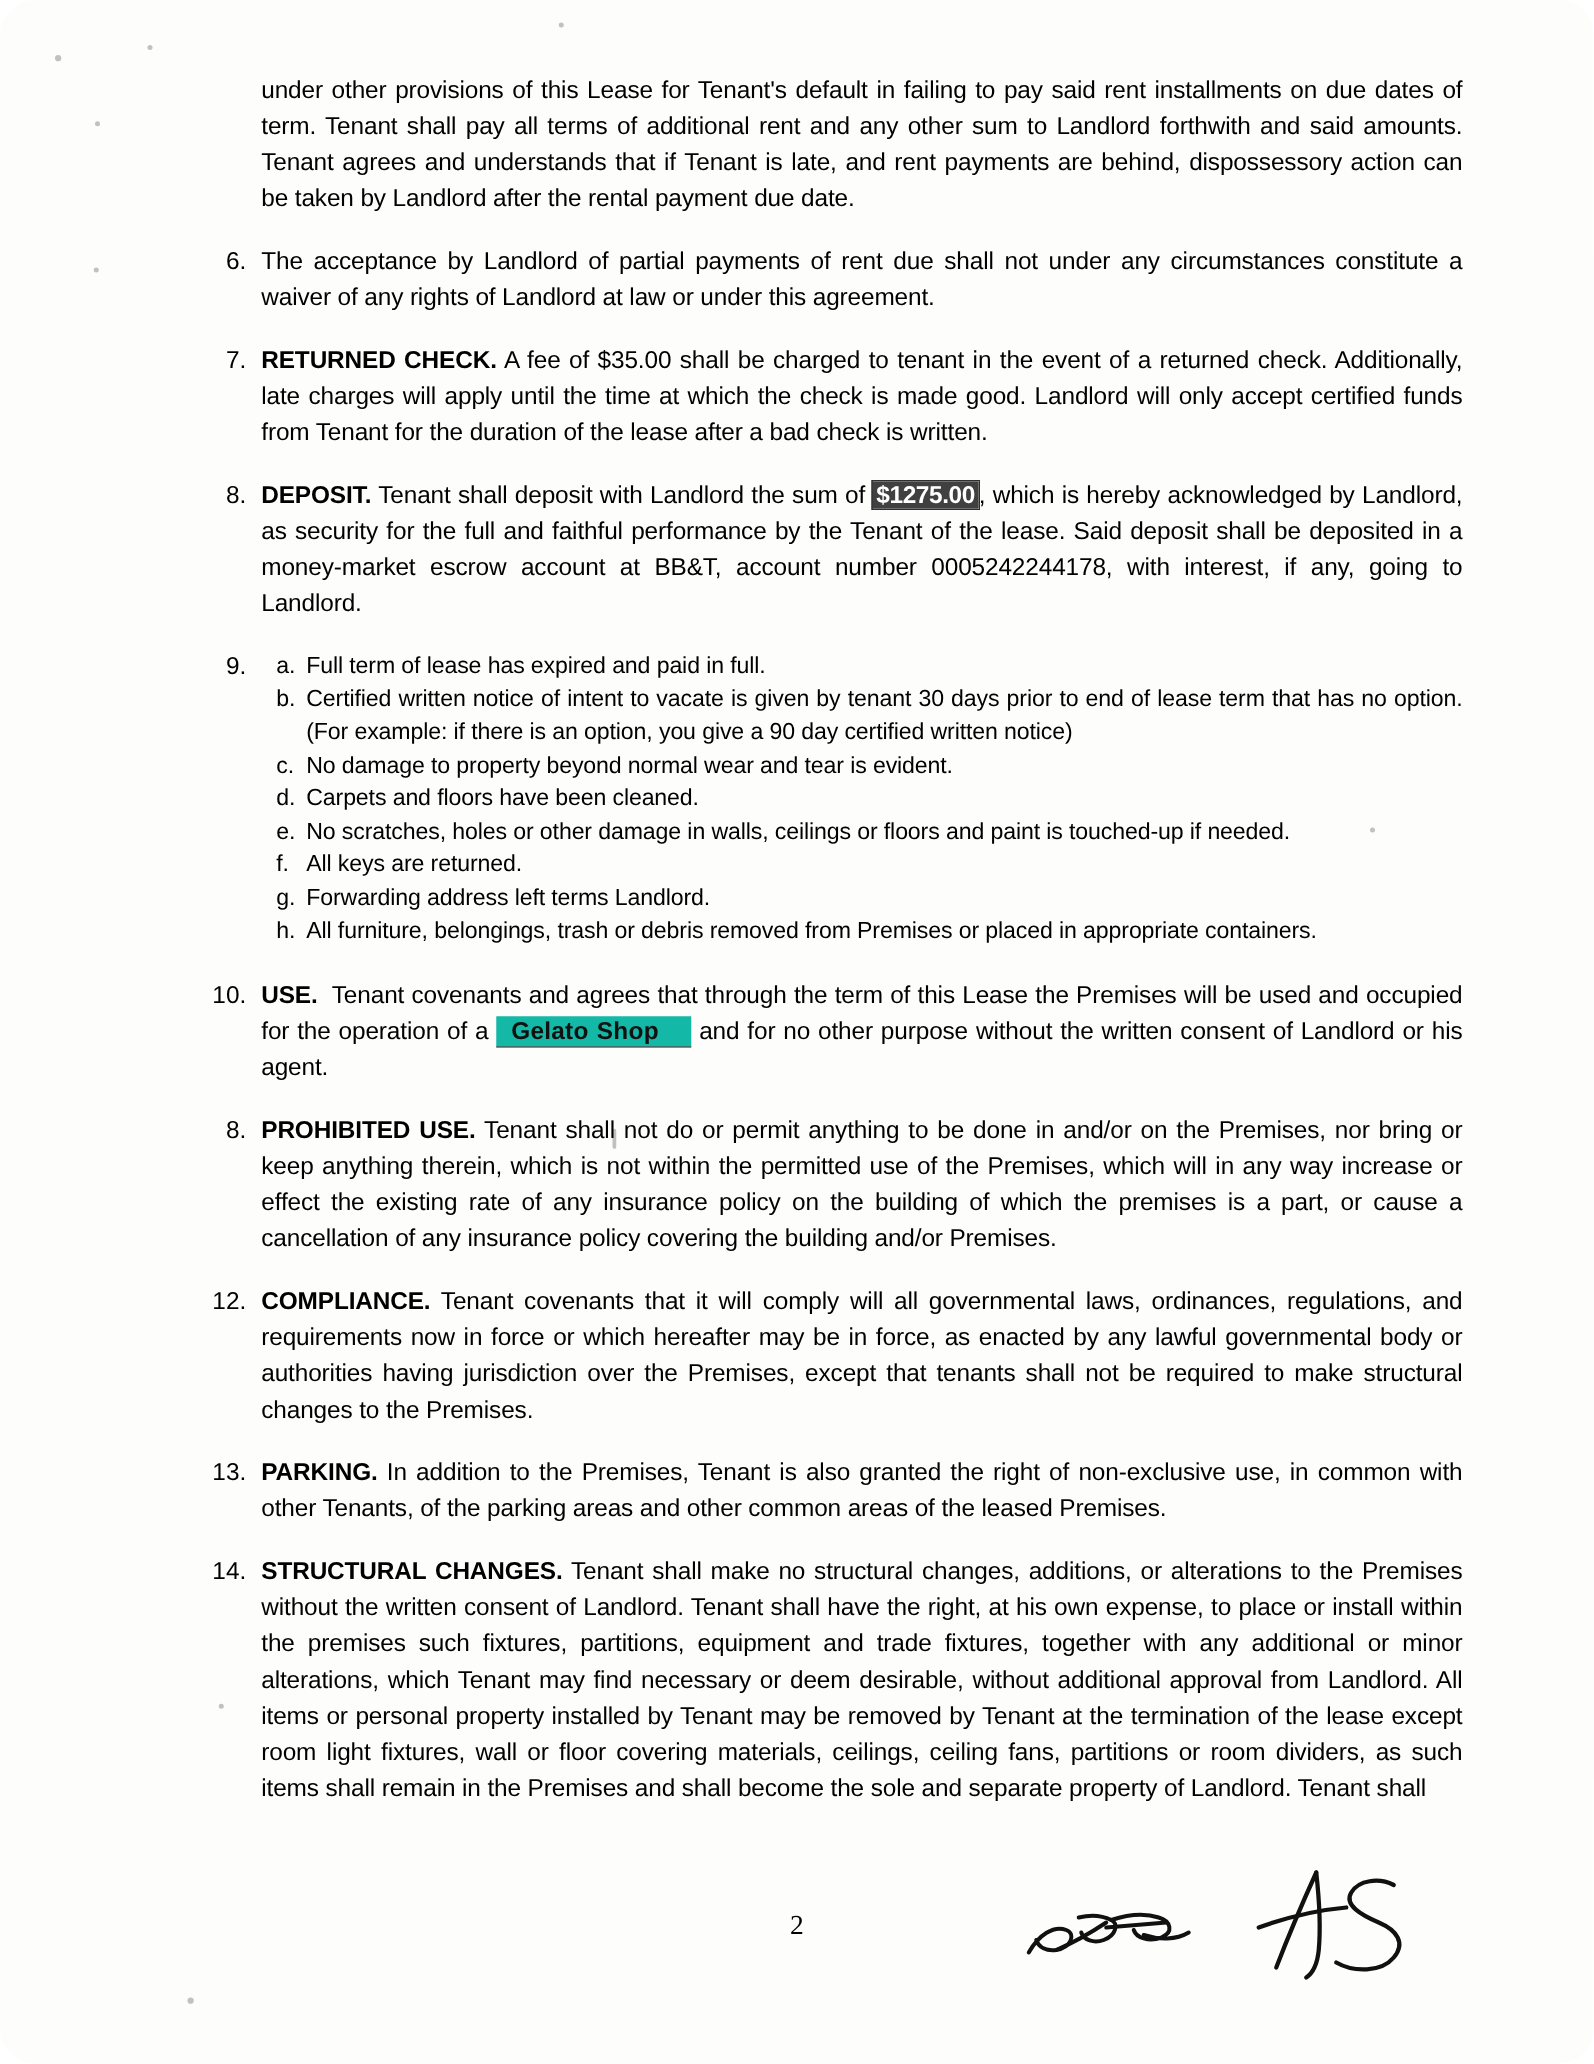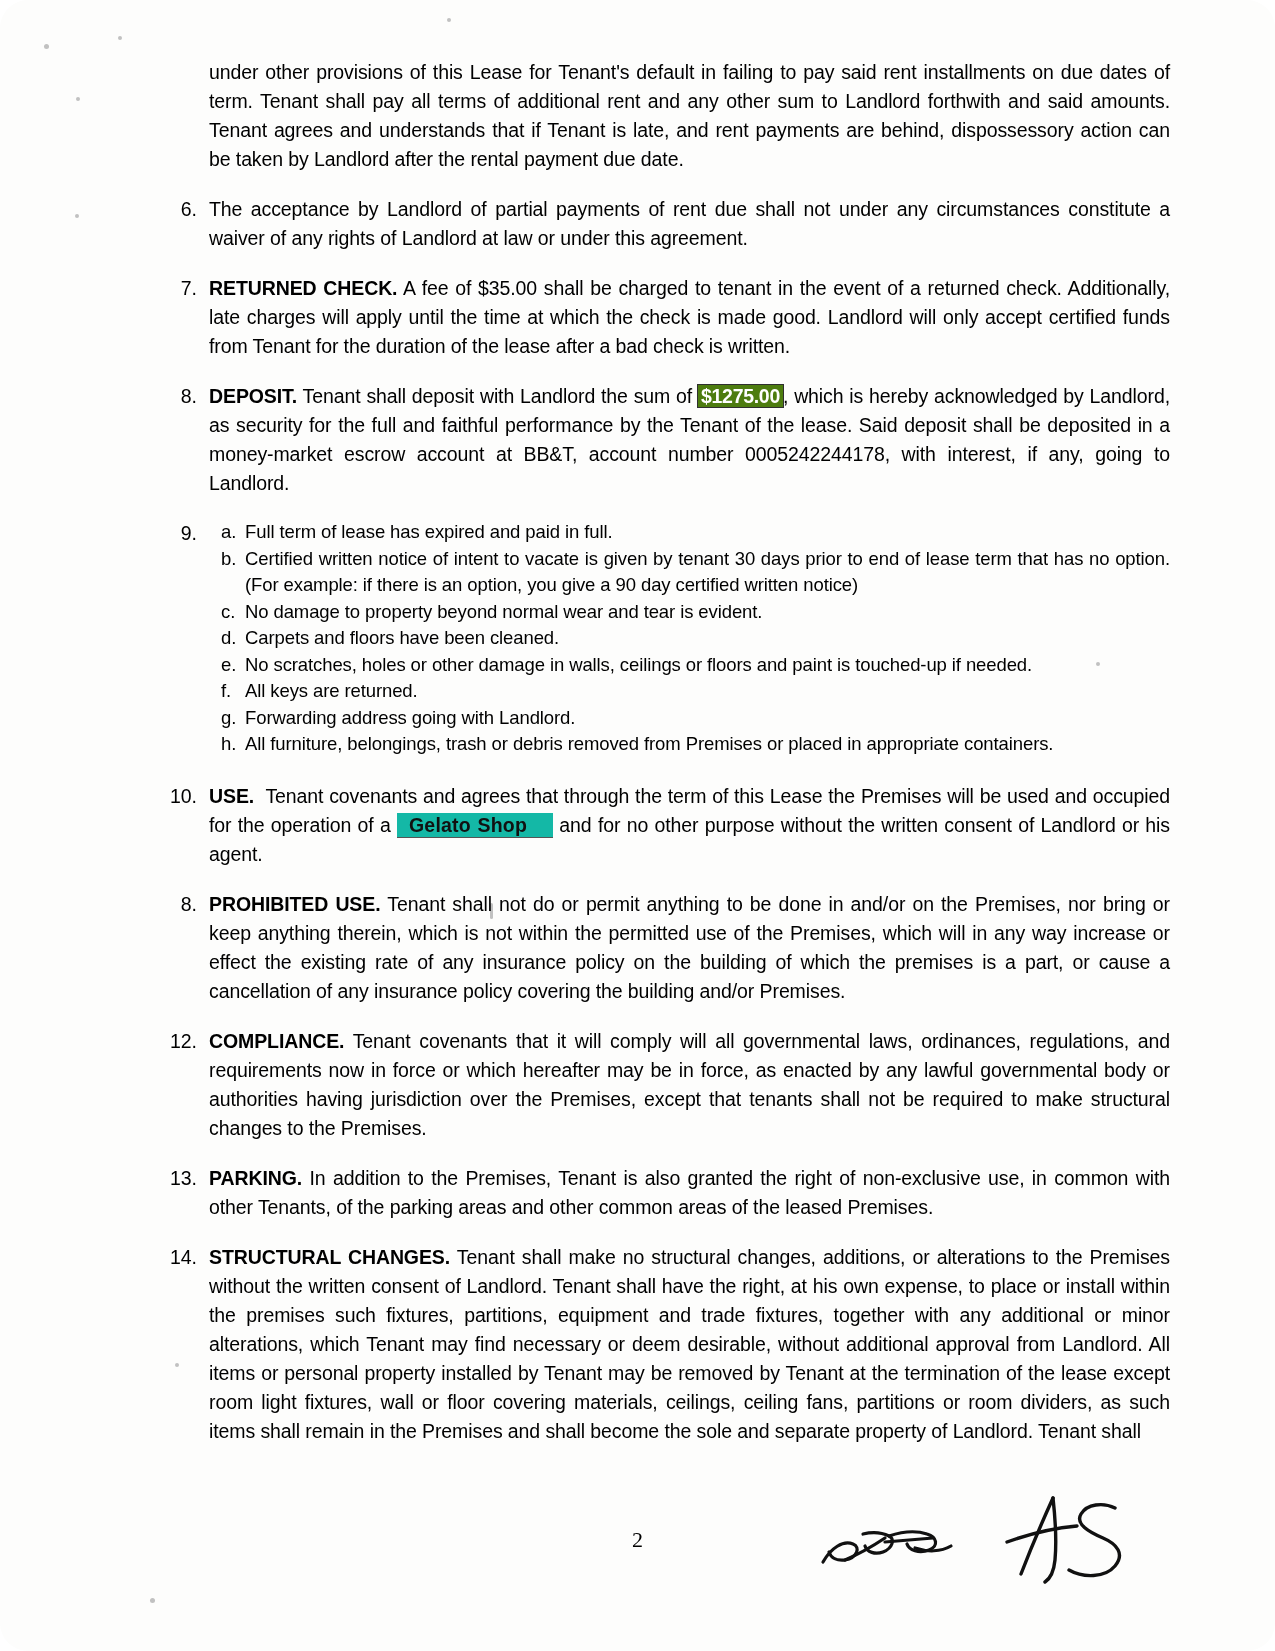--- a/index.html
+++ b/index.html
@@ -52,21 +52,21 @@
     letter-spacing: -0.1px;
   }
   .para.nonum .body {
     margin-left: 44px;
   }
   .lead {
     font-weight: bold;
   }
   
   .redact {
-    background: #4d7c0f;
+    background: #404040;
     color: #ffffff;
     font-weight: bold;
     padding: 0 3px;
     letter-spacing: -0.3px;
     box-shadow: 0 0 0 1px #2f2f2f;
   }
   .shade {
     background: #14b8a6;
     color: #111111;
     font-weight: bold;
@@ -171,21 +171,21 @@
           <li>
               <span class="lbl">e.</span>
               <span class="txt">No scratches, holes or other damage in walls, ceilings or floors and paint is touched-up if needed.</span>
             </li>
           <li>
               <span class="lbl">f.</span>
               <span class="txt">All keys are returned.</span>
             </li>
           <li>
               <span class="lbl">g.</span>
-              <span class="txt">Forwarding address going with Landlord.</span>
+              <span class="txt">Forwarding address left terms Landlord.</span>
             </li>
           <li>
               <span class="lbl">h.</span>
               <span class="txt">All furniture, belongings, trash or debris removed from Premises or placed in appropriate containers.</span>
             </li>
         </ul>
       </div>
     </div>
 
     <div class="para" style="margin-top:24px;">

